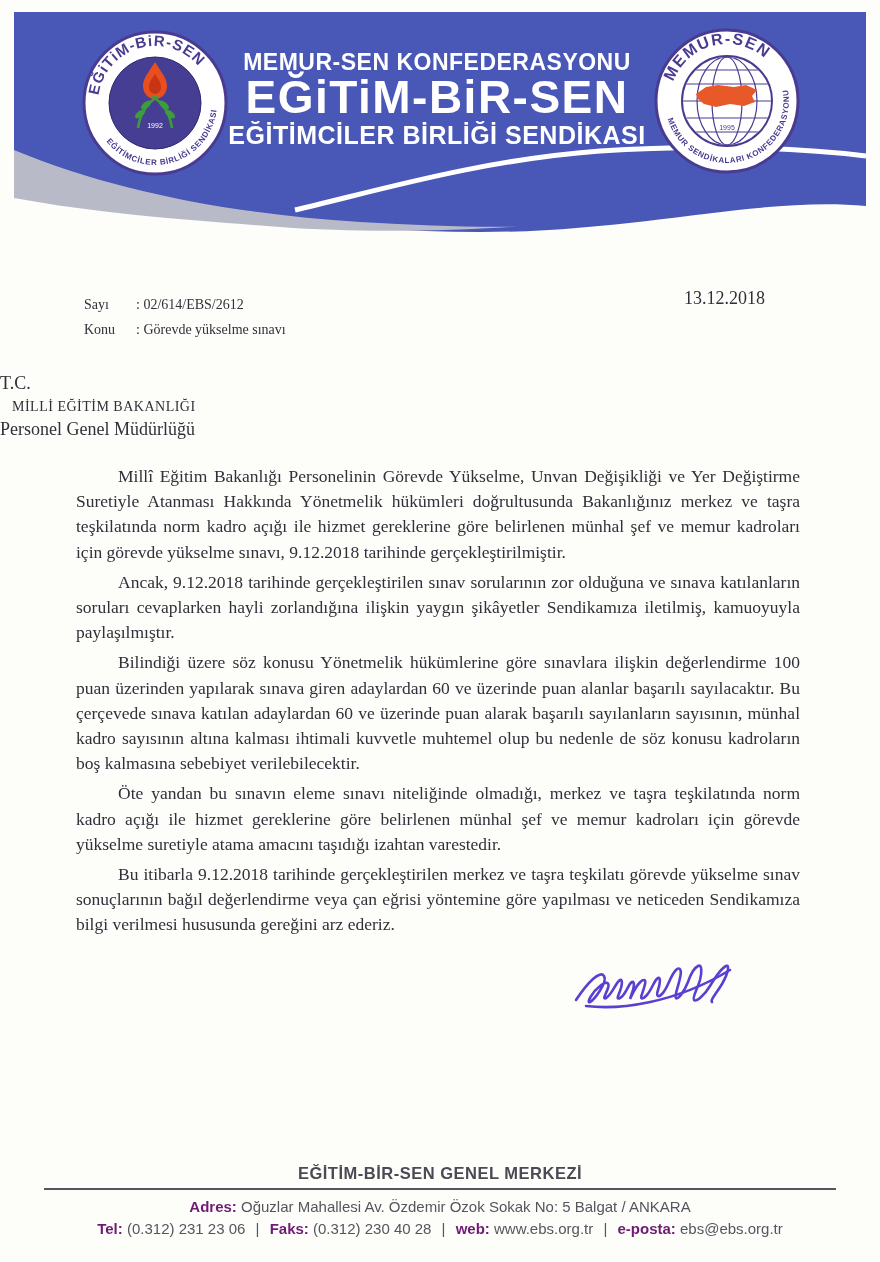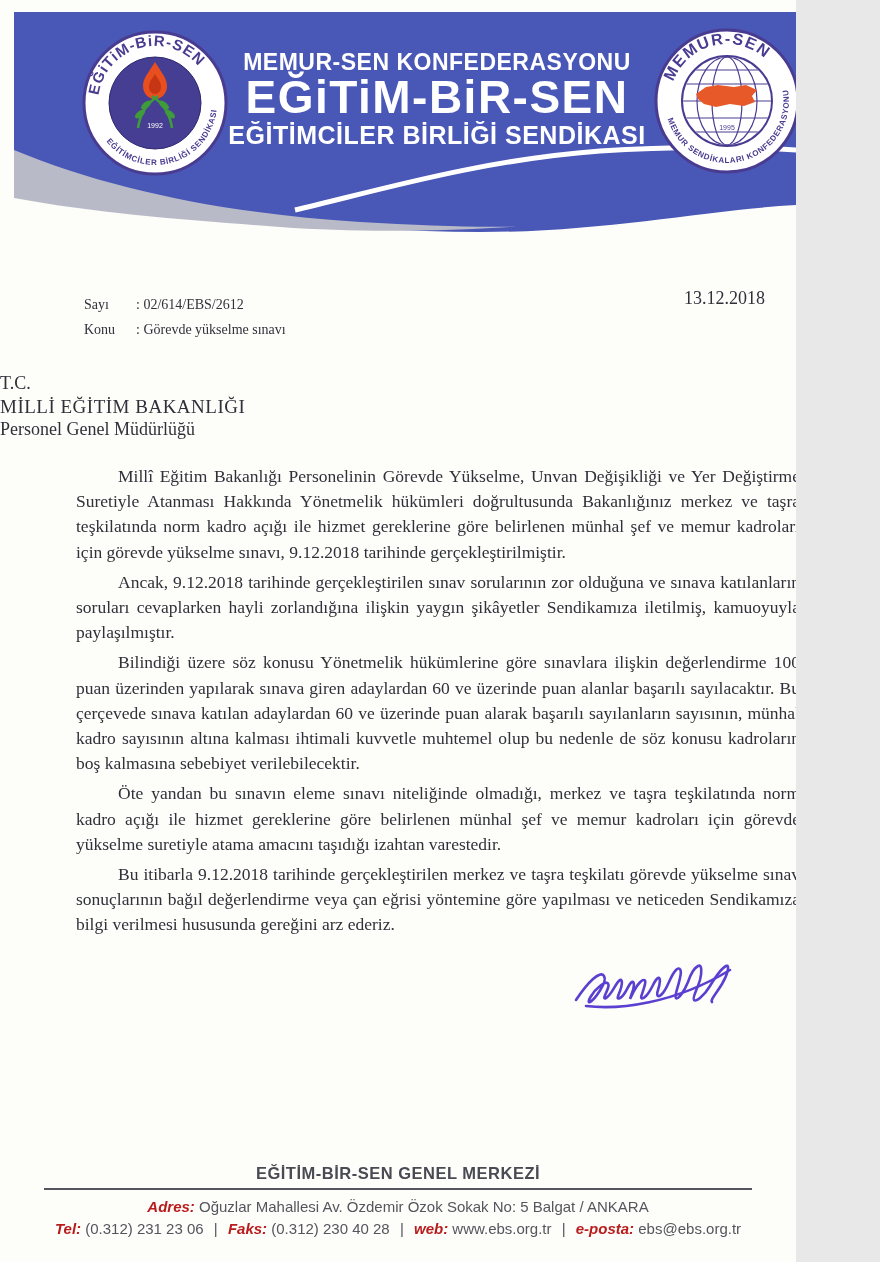--- a/index.html
+++ b/index.html
@@ -1,49 +1,49 @@
 <!DOCTYPE html>
 <html><head>
 <meta charset="utf-8">
 <style>
   html,body{margin:0;padding:0;background:#e8e8e8;}
-  .page{position:relative;width:796px;height:1262px;background:#fdfdfa;overflow:hidden;
+  .page{position:relative;width:880px;height:1262px;background:#fdfdfa;overflow:hidden;
         font-family:"Liberation Serif",serif;color:#30303a;}
   
   .banner{position:absolute;top:0;left:0;}
   .bh1{font-family:"Liberation Sans",sans-serif;font-weight:bold;font-size:23px;fill:#ffffff;letter-spacing:.5px;}
   .bh2{font-family:"Liberation Sans",sans-serif;font-weight:bold;font-size:46px;fill:#ffffff;letter-spacing:1.5px;}
   .bh3{font-family:"Liberation Sans",sans-serif;font-weight:bold;font-size:25px;fill:#ffffff;letter-spacing:.5px;}
   .ringTop{font-family:"Liberation Sans",sans-serif;font-weight:bold;font-size:15px;letter-spacing:1px;}
   .ringTopR{font-family:"Liberation Sans",sans-serif;font-weight:bold;font-size:16px;letter-spacing:1.5px;}
   .ringBot{font-family:"Liberation Sans",sans-serif;font-weight:bold;font-size:8px;letter-spacing:.6px;}
   .yearTxt{font-family:"Liberation Sans",sans-serif;font-size:7px;}
   
   .meta{position:absolute;left:84px;top:292px;font-size:14px;line-height:25px;}
   .meta .row{display:flex;}
   .meta .lbl{width:52px;}
   .date{position:absolute;left:684px;top:288px;font-size:18px;}
   
   .recipient{position:absolute;left:0;top:372px;width:100%;text-align:left;font-size:18px;line-height:23px;}
-  .recipient .r2{font-size:19px;letter-spacing:.5px;}
+  .recipient .r2{font-size:14px;letter-spacing:.5px;padding-left:12px;}
   
   .letter-body{position:absolute;left:76px;top:464px;width:724px;font-size:17.5px;line-height:25.2px;text-align:justify;}
   .letter-body p{margin:0 0 5px 0;text-indent:42px;}
   
   .sig{position:absolute;left:548px;top:956px;width:220px;text-align:center;}
   .sig .scribble{display:block;margin:0 auto -2px auto;}
   .sig .name{font-size:18px;line-height:22px;}
   .sig .title{font-size:18px;line-height:22px;}
   
   .footer{position:absolute;left:0;top:1164px;width:100%;
           font-family:"Liberation Sans",sans-serif;color:#4e4e58;text-align:center;}
   .footer .ftitle{font-weight:bold;font-size:16.5px;letter-spacing:.5px;color:#4a4a54;}
   .footer .rule{margin:5px 44px 6px 44px;border-top:2px solid #55555f;height:0;}
   .footer .fline{font-size:15px;line-height:22px;color:#55555e;}
-  .footer b{color:#b91c1c;font-style:italic;}
+  .footer b{color:#701a75;}
   .sep{padding:0 6px;}
 </style>
 </head>
 <body>
 
 <div class="page">
 
   <svg class="banner" width="880" height="245" viewBox="0 0 880 245">
     <defs>
       <clipPath id="gclip">

